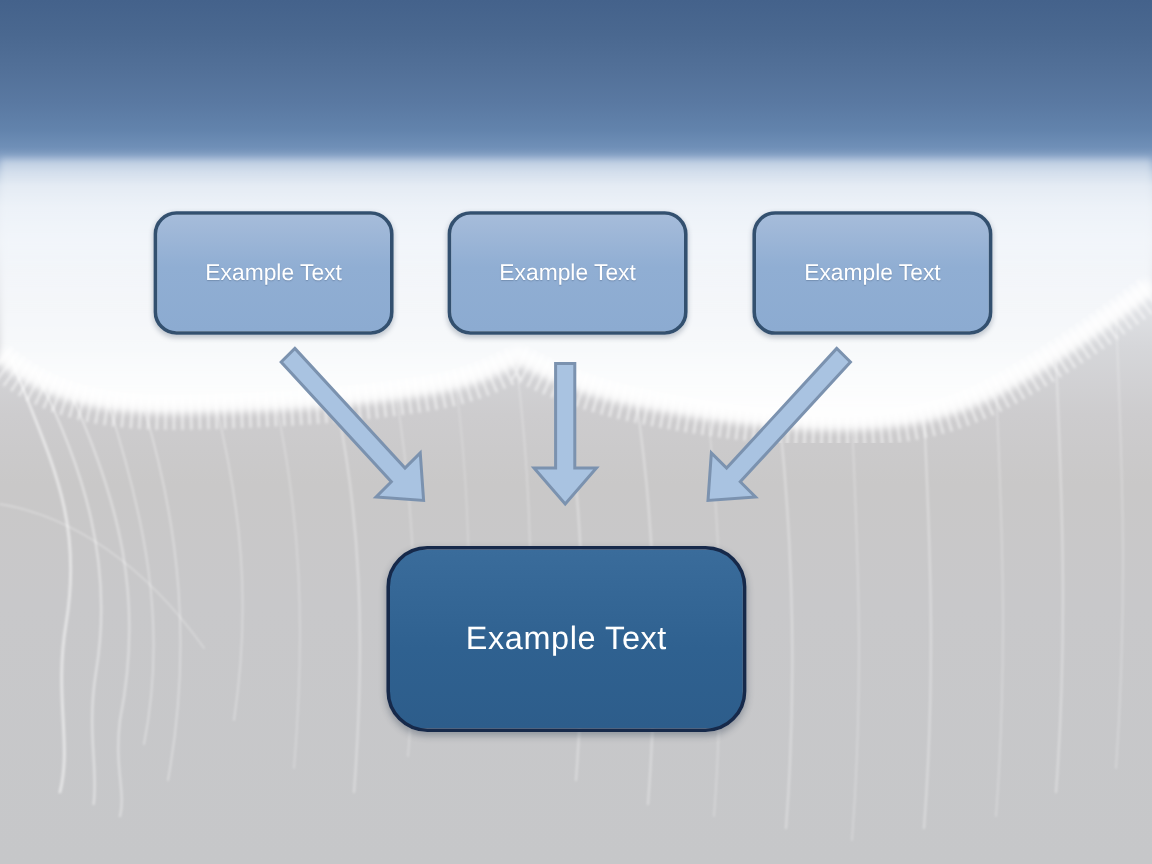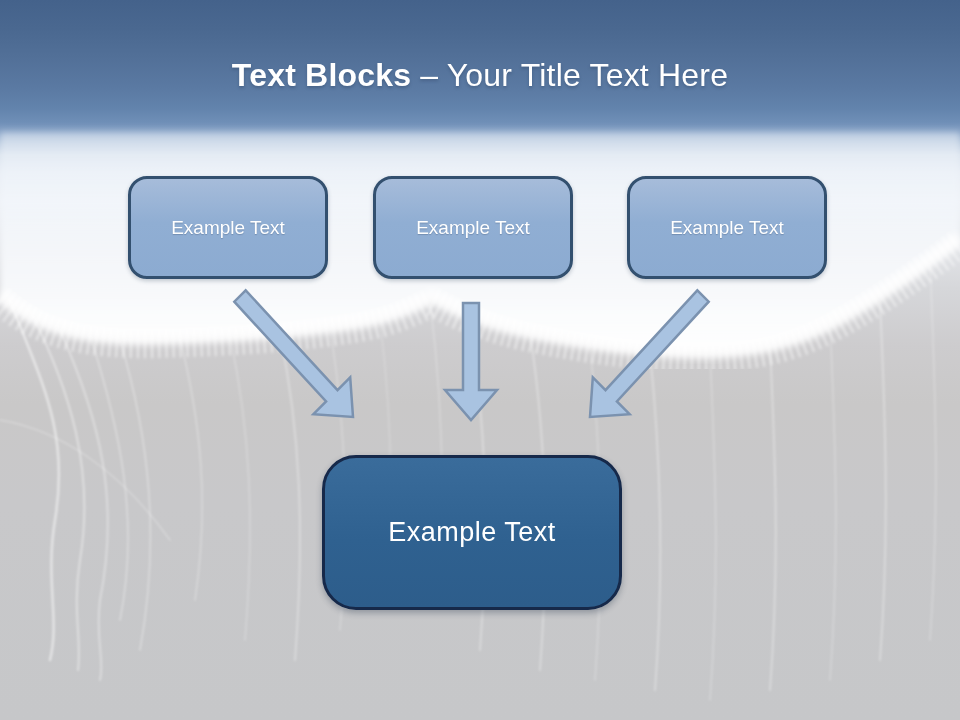--- a/index.html
+++ b/index.html
@@ -107,23 +107,20 @@
       <path stroke-width="1.5" stroke-opacity="0.25" d="M590,345 C600,440 605,550 595,680"></path>
       <path stroke-width="2" stroke-opacity="0.3" d="M650,352 C660,450 665,560 655,690"></path>
       <path stroke-width="1.5" stroke-opacity="0.25" d="M710,352 C715,460 720,570 710,700"></path>
       <path stroke-width="2" stroke-opacity="0.3" d="M770,345 C775,450 780,560 770,690"></path>
       <path stroke-width="1.5" stroke-opacity="0.25" d="M830,322 C835,430 840,550 830,680"></path>
       <path stroke-width="2" stroke-opacity="0.3" d="M880,300 C885,410 890,530 880,660"></path>
       <path stroke-width="1.5" stroke-opacity="0.25" d="M930,262 C935,380 940,500 930,640"></path>
     </g>
   </svg>
 
-  <div class="title">
-    <span class="bold">Text Blocks</span><span class="rest">– Your Title Text Here</span>
-  </div>
 
   <svg class="arrow-svg" viewBox="0 0 960 720" xmlns="http://www.w3.org/2000/svg" aria-hidden="true">
     <g fill="#a9c3e1" stroke="#7b92af" stroke-width="2.5" stroke-linejoin="miter">
       <polygon points="245.7,290.3 337.5,390.1 350.2,377.4 353,417 313.4,414.2 326.1,401.5 234.3,301.7"></polygon>
       <polygon points="463,303 479,303 479,390 497,390 471,420 445,390 463,390"></polygon>
       <polygon points="697.3,290.3 605.5,390.1 592.8,377.4 590,417 629.6,414.2 616.9,401.5 708.7,301.7"></polygon>
     </g>
   </svg>
 
   <div class="block block-1">

